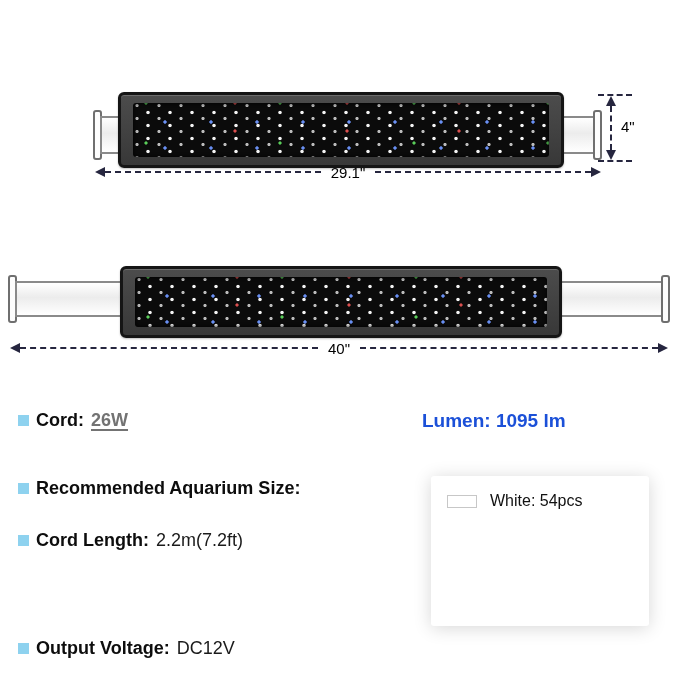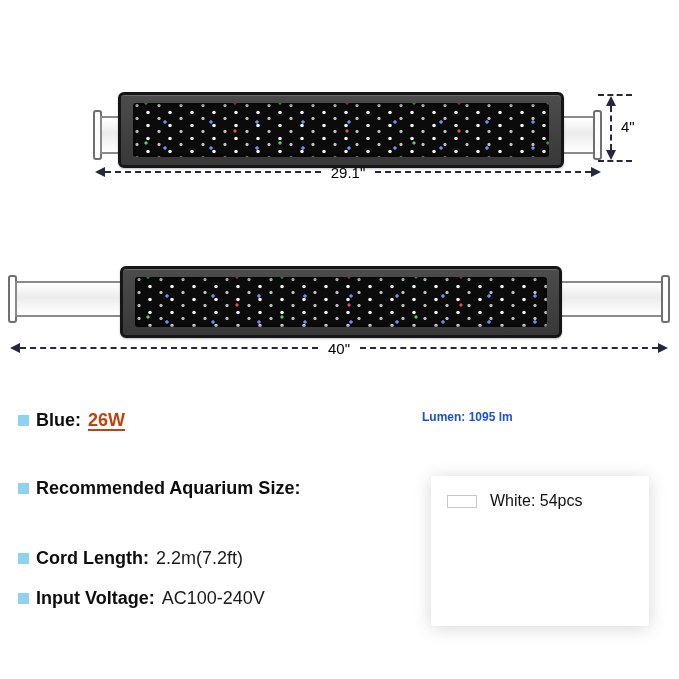--- a/index.html
+++ b/index.html
@@ -81,24 +81,24 @@
     font-size:18px;color:#111;
   }
   .bullet{
     width:11px;height:11px;
     background:#8ed2ef;
     margin:5px 7px 0 0;
     flex:0 0 auto;
   }
   .spec b{font-weight:bold;color:#0d0d0d;}
   .spec .val{margin-left:7px;font-weight:normal;color:#1a1a1a;}
-  .spec .val.accent{color:#c2410c;font-weight:bold;text-decoration:underline;text-decoration-thickness:2px;text-underline-offset:3px;}
+  .spec .val.accent{color:#737373;font-weight:bold;text-decoration:underline;text-decoration-thickness:2px;text-underline-offset:3px;}
   .spec .val-block{display:block;margin-top:5px;font-weight:normal;color:#1a1a1a;}
   .accent-text{color:#1b50d8;font-weight:bold;}
-  .lumen-line{position:absolute;font-size:12px;}
+  .lumen-line{position:absolute;font-size:19px;}
   
   .legend-box{
     position:absolute;
     background:#ffffff;
     border-radius:3px;
     box-shadow:0 2px 18px rgba(0,0,0,0.16);
     padding:16px 4px 8px 16px;
     box-sizing:border-box;
   }
   .legend-row{display:flex;align-items:center;margin-bottom:19px;}
@@ -152,45 +152,45 @@
     <span class="arr-left"></span>
     <span class="seg"></span>
     <span class="dim-label">40"</span>
     <span class="seg"></span>
     <span class="arr-right"></span>
   </div>
 
   <div class="spec" style="left:18px;top:410px;">
     <span class="bullet"></span>
     <span>
-      <b>Blue:</b><span class="val accent">26W</span>
+      <b>Cord:</b><span class="val accent">26W</span>
     </span>
   </div>
 
   <div class="spec" style="left:18px;top:462px;margin-top:16px;">
     <span class="bullet"></span>
     <span>
       <b>Recommended Aquarium Size:</b>
     </span>
   </div>
 
-  <div class="spec" style="left:18px;top:548px;text-align:center;">
+  <div class="spec" style="left:18px;top:530px;text-align:center;">
     <span class="bullet"></span>
     <span>
       <b>Cord Length:</b><span class="val">2.2m(7.2ft)</span>
     </span>
   </div>
 
-  <div class="spec" style="left:18px;top:588px;">
+
+  <div class="spec" style="left:18px;top:638px;">
     <span class="bullet"></span>
     <span>
-      <b>Input Voltage:</b><span class="val">AC100-240V</span>
+      <b>Output Voltage:</b><span class="val">DC12V</span>
     </span>
   </div>
-
 
   <div class="lumen-line accent-text" style="left:422px;top:410px;">Lumen: 1095 lm</div>
 
   <div class="legend-box" style="left:431px;top:476px;width:218px;height:150px;">
     <div class="legend-row">
       <span class="swatch swatch-outlined" style="background-color: rgb(255, 255, 255);"></span>
       <span class="legend-label">White: 54pcs</span>
     </div>
   </div>
 

